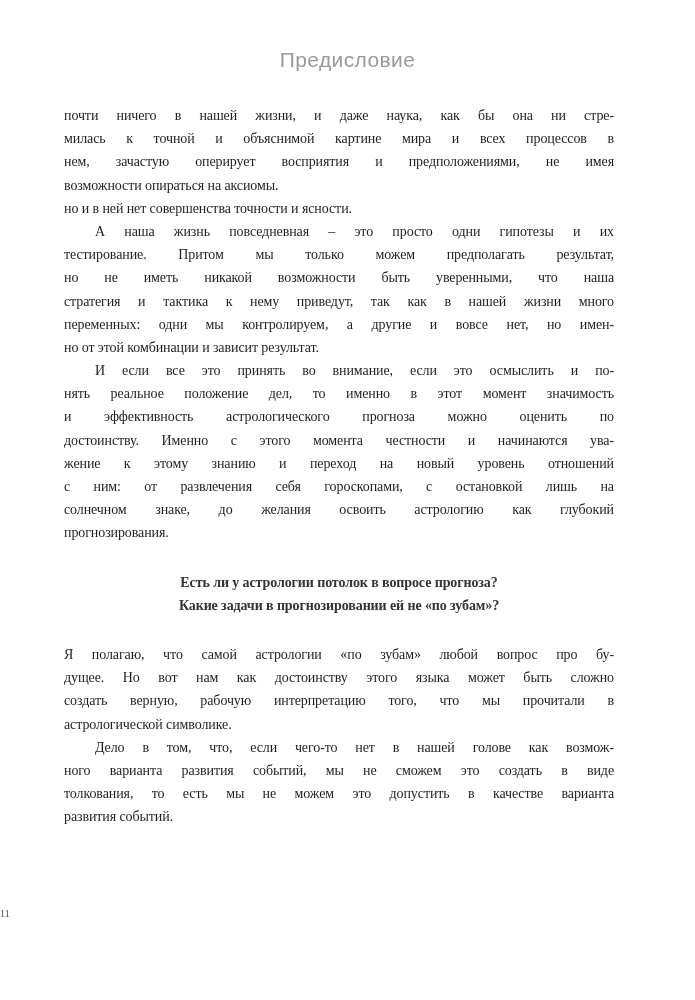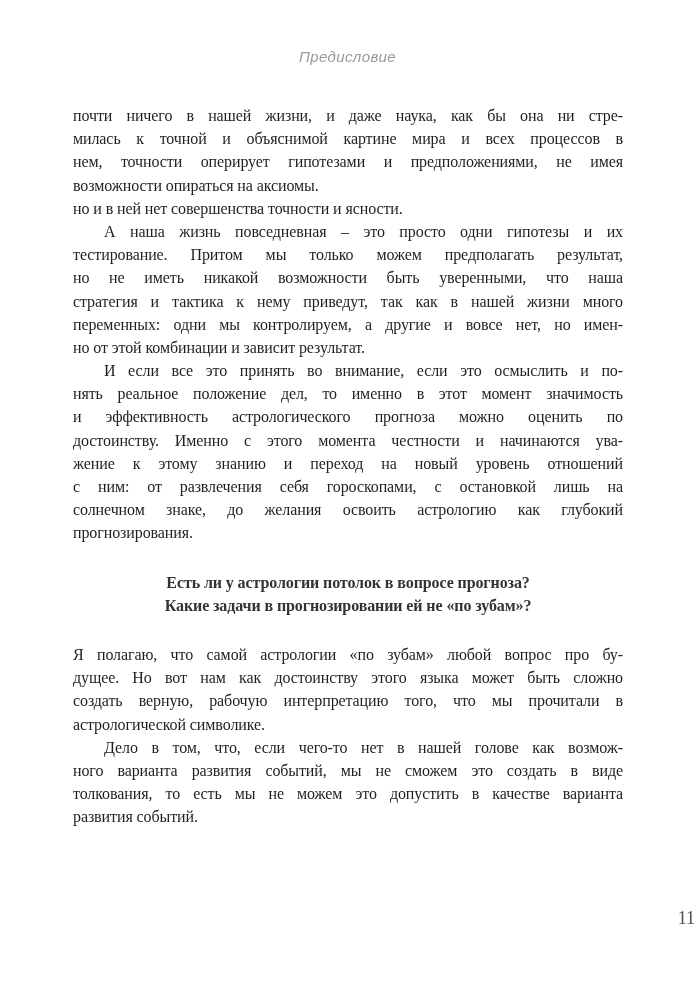--- a/index.html
+++ b/index.html
@@ -16,32 +16,31 @@
     overflow: hidden;
     font-family: "Liberation Serif", "DejaVu Serif", serif;
   }
   .running-head {
     position: absolute;
     top: 48px;
     left: 0;
     right: 0;
     text-align: center;
     font-family: "Liberation Sans", "DejaVu Sans", sans-serif;
-    font-size: 15px;
+    font-size: 21px;
     letter-spacing: 0.4px;
     color: var(--running-head, #9a9a9a);
-    font-style: italic;
   }
   .body-text {
     position: absolute;
     top: 104px;
-    left: 73px;
+    left: 64px;
     width: 550px;
     color: var(--body-text, #1f1f1f);
-    font-size: 16px;
+    font-size: 14px;
     letter-spacing: -0.1px;
   }
   .para {
     margin: 0;
   }
   .line {
     display: block;
     height: 23.2px;
     line-height: 23.2px;
     overflow: hidden;
@@ -62,37 +61,37 @@
   }
   .heading .line {
     text-align: center;
     text-align-last: center;
   }
   .page-number {
     position: absolute;
     top: 908px;
     left: 0;
     right: 0;
-    text-align: right;
+    text-align: left;
     font-family: "Liberation Serif", "DejaVu Serif", serif;
-    font-size: 18px;
+    font-size: 10px;
     color: var(--page-number, #4f4f4f);
   }
 </style>
 </head>
 <body>
 
 <div class="page">
   <div class="running-head">Предисловие</div>
 
   <div class="body-text" id="text-body">
       <div class="para">
         <div class="line first">почти ничего в нашей жизни, и даже наука, как бы она ни стре-</div>
         <div class="line">милась к точной и объяснимой картине мира и всех процессов в</div>
-        <div class="line">нем, точности оперирует гипотезами и предположениями, не имея</div>
+        <div class="line">нем, зачастую оперирует восприятия и предположениями, не имея</div>
         <div class="line last">возможности опираться на аксиомы.</div>
       </div>
       <div class="para indent">
         <div class="line last">но и в ней нет совершенства точности и ясности.</div>
       </div>
       <div class="para indent">
         <div class="line first">А наша жизнь повседневная – это просто одни гипотезы и их</div>
         <div class="line">тестирование. Притом мы только можем предполагать результат,</div>
         <div class="line">но не иметь никакой возможности быть уверенными, что наша</div>
         <div class="line">стратегия и тактика к нему приведут, так как в нашей жизни много</div>

